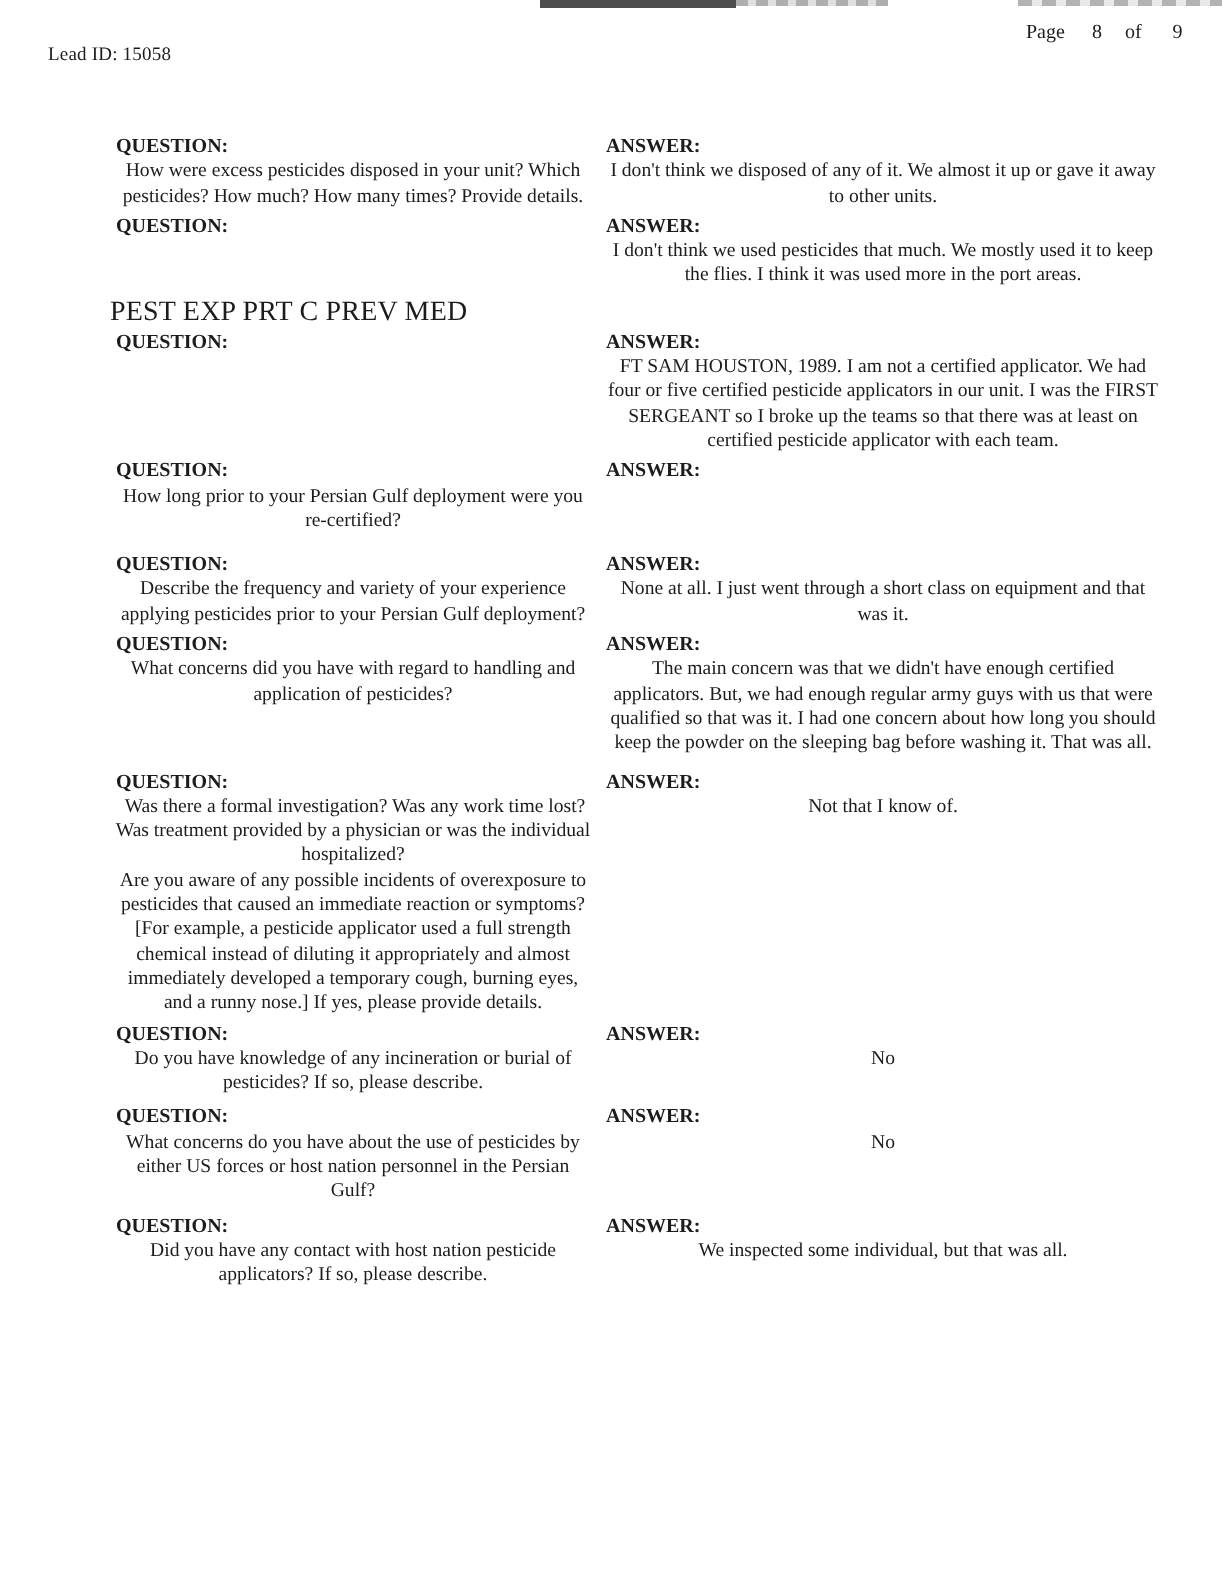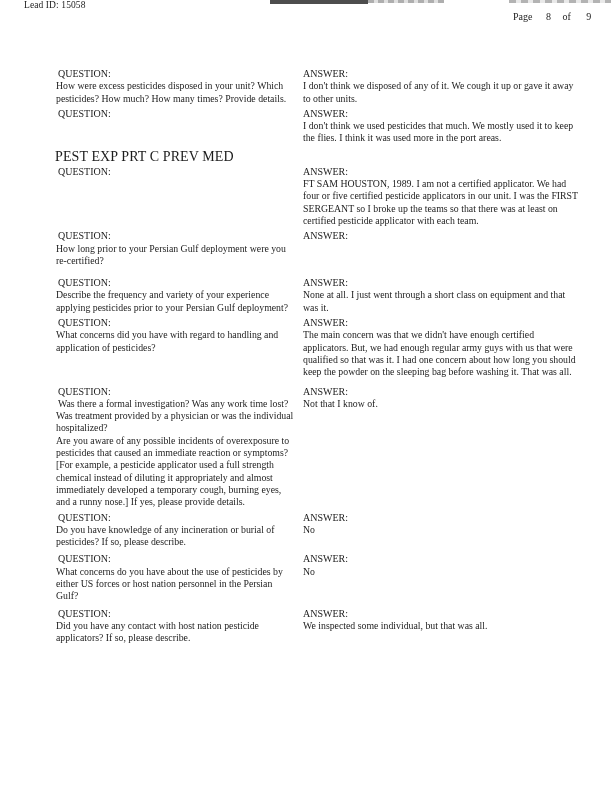--- a/index.html
+++ b/index.html
@@ -24,21 +24,21 @@
     background: repeating-linear-gradient(90deg, #9a9a9a 0 6px, #d8d8d8 6px 10px);
     opacity: .8;
   }
   .redact-right {
     position: absolute; top: 0; right: 0; width: 102px; height: 3px;
     background: repeating-linear-gradient(90deg, #b3b3b3 0 7px, #e9e9e9 7px 12px);
   }
 
   
   .lead-id {
-    position: absolute; left: 24px; top: 0;
+    position: absolute; left: 24px; top: 23px;
     font-size: 9.5px; letter-spacing: .1px;
   }
   .page-info {
     position: absolute; left: 513px; top: 11px;
     font-size: 10px; white-space: nowrap;
   }
   .page-info span { display: inline-block; }
   .pi-word { margin-right: 11px; }
   .pi-cur  { margin-right: 9px; }
   .pi-of   { margin-right: 13px; }
@@ -55,25 +55,25 @@
   .qa-row.row-0 { margin-top: 0; }
   .qa-row.row-4 { margin-top: 10px; }
   .qa-row.row-6 { margin-top: 7px; }
   .qa-row.row-8 { margin-top: 5px; }
   .qa-row.row-9 { margin-top: 5px; }
 
   .q-col { padding-right: 6px; }
   .a-col { padding-left: 0; width: 277px; }
 
   .q-label, .a-label {
-    font-weight: normal; font-size: 10px; line-height: 12.3px;
+    font-weight: bold; font-size: 10px; line-height: 12.3px;
   }
   .q-label { padding-left: 2px; }
   .q-text, .a-text {
-    margin: 0; font-size: 9.8px; line-height: 12.3px;
+    margin: 0; font-size: 9.8px; line-height: 12.3px; text-align: center;
   }
   .q-text-2 { margin-top: 0; text-indent: 2px; }
 
   .section-heading {
     font-weight: normal; font-size: 14px; line-height: 13px;
     margin: 5px 0 1px -1px; letter-spacing: .1px;
   }
 </style>
 </head>
 <body>
@@ -95,21 +95,21 @@
 
   <div class="content">
   <div class="qa-row row-0">
     <div class="q-col">
       <div class="q-label">QUESTION:</div>
       <p class="q-text">How were excess pesticides disposed in your unit? Which pesticides?  How much?  How many times? Provide details.</p>
 
     </div>
     <div class="a-col">
       <div class="a-label">ANSWER:</div>
-      <p class="a-text">I don't think we disposed of any of it.  We cough it up or gave it away to other units.</p>
+      <p class="a-text">I don't think we disposed of any of it.  We almost it up or gave it away to other units.</p>
     </div>
   </div>
 
   <div class="qa-row row-1">
     <div class="q-col">
       <div class="q-label">QUESTION:</div>
 
     </div>
     <div class="a-col">
       <div class="a-label">ANSWER:</div>

